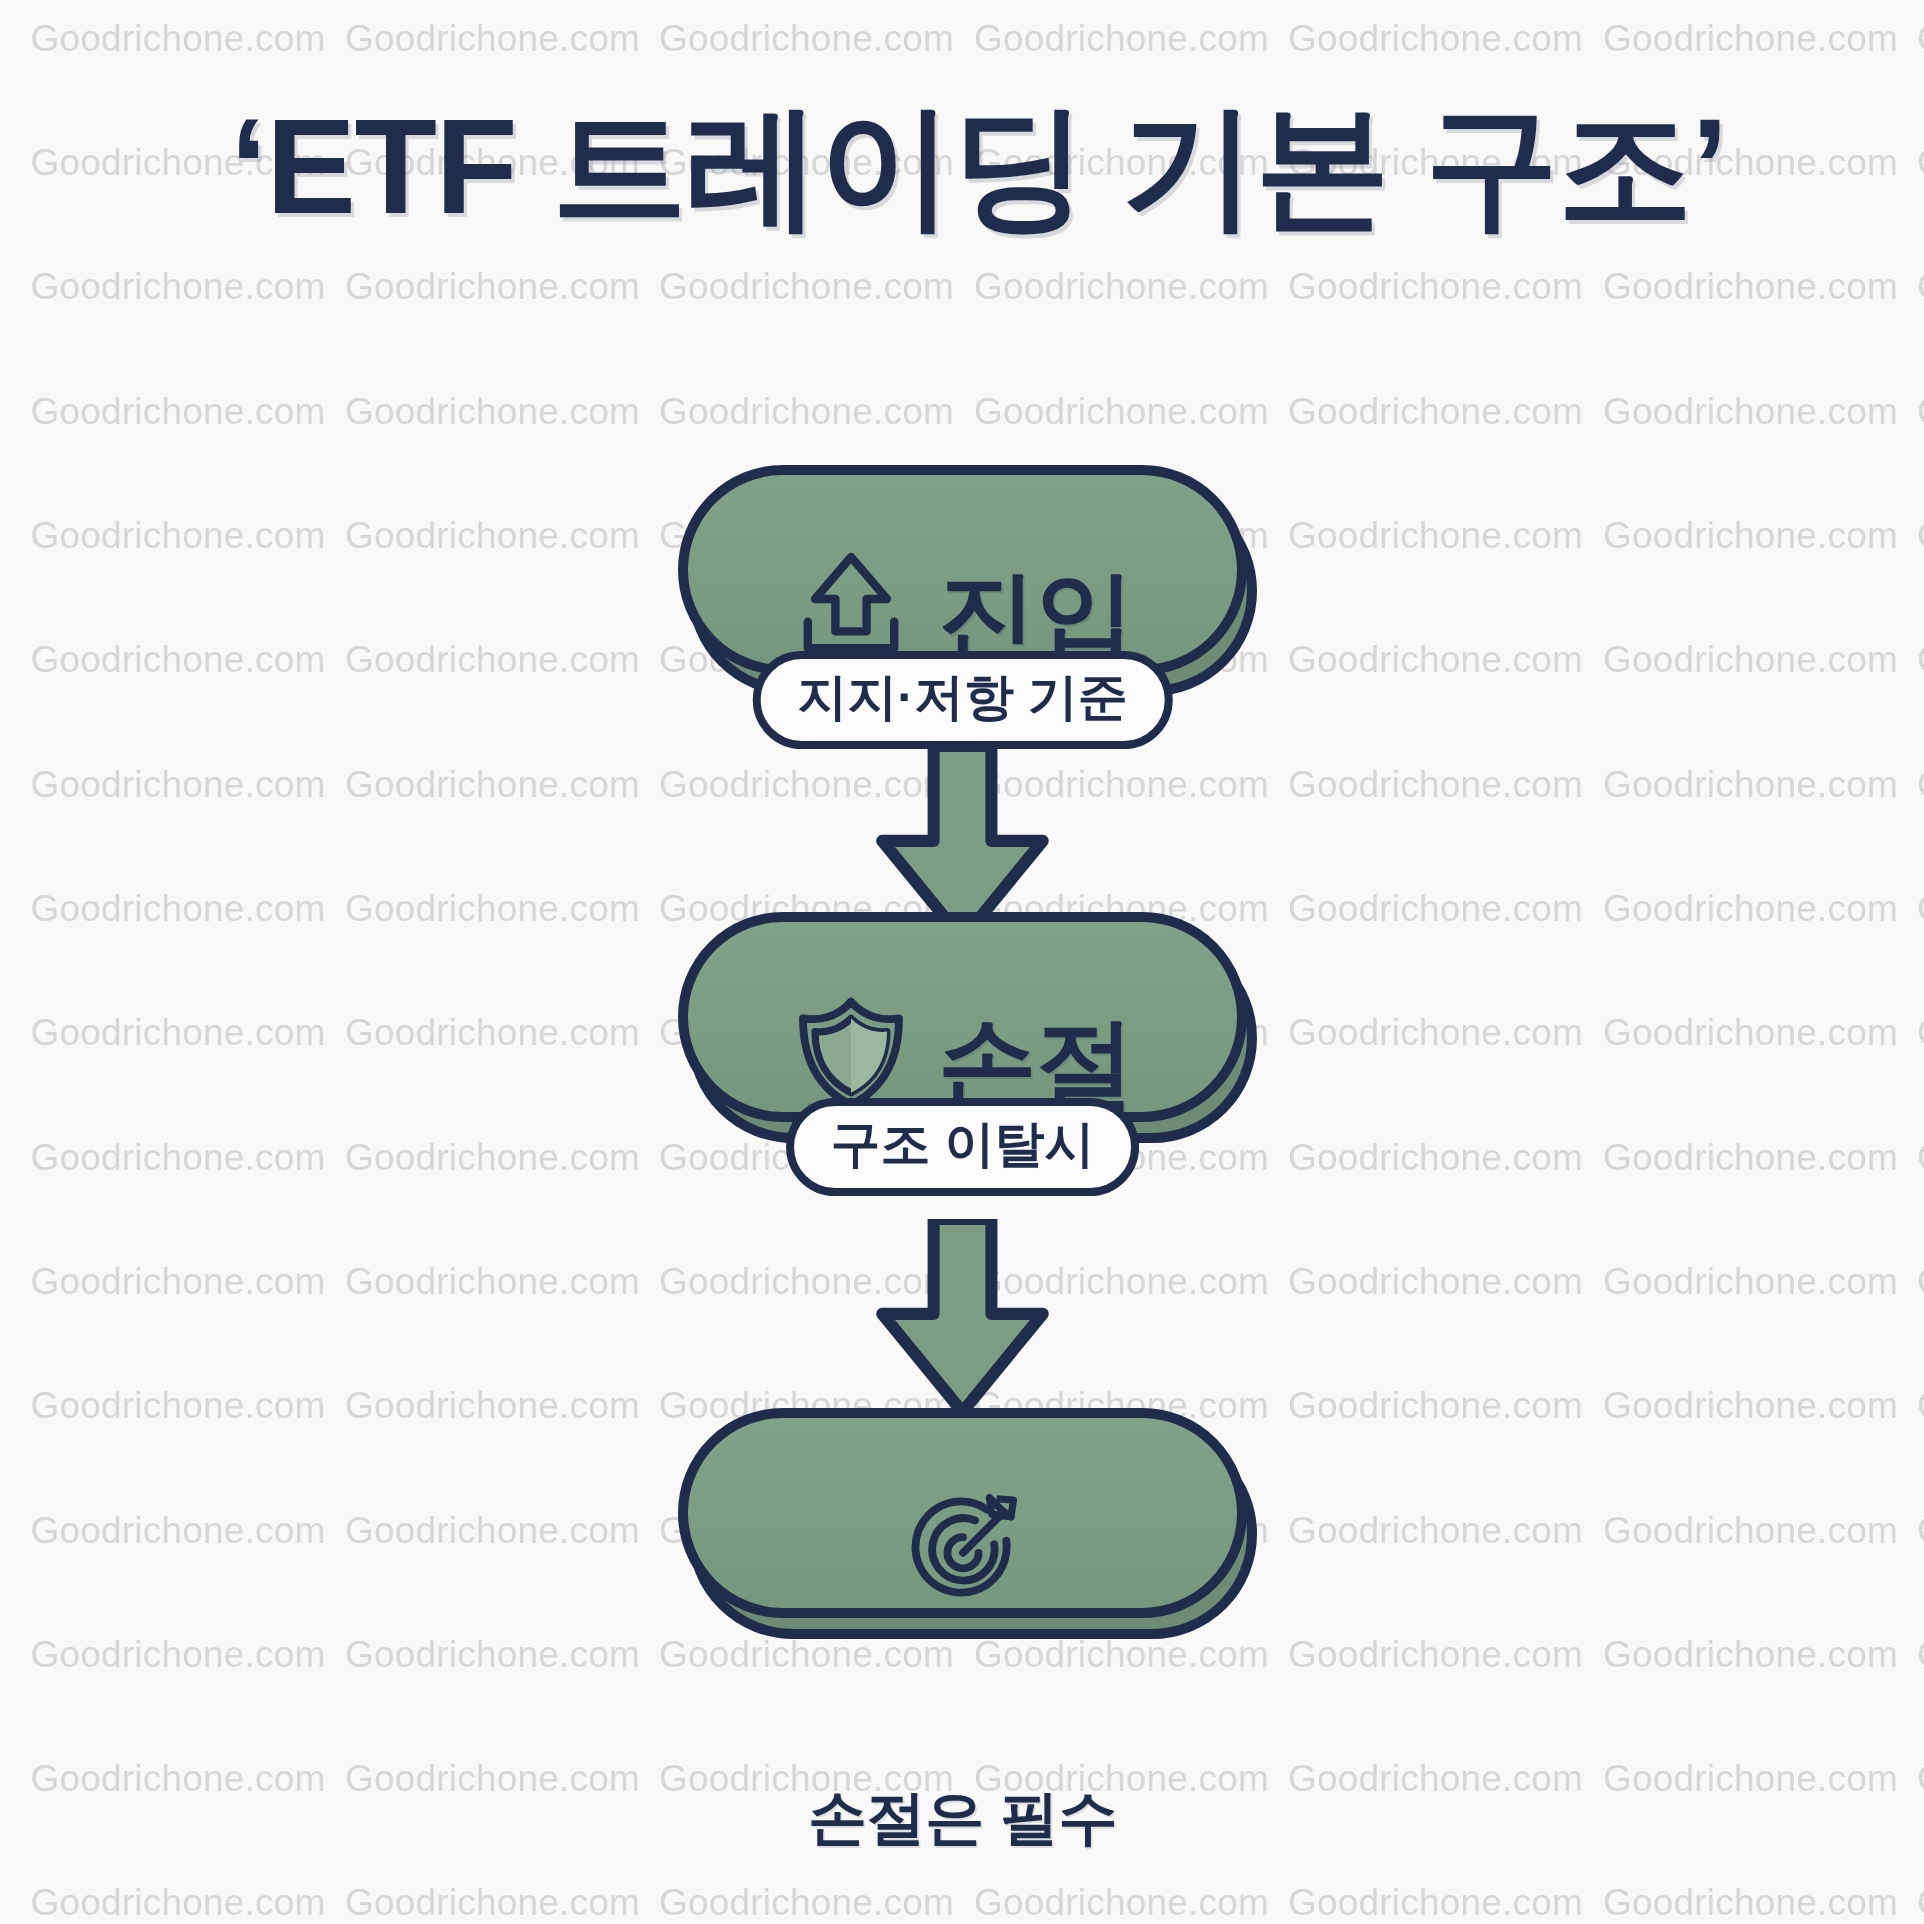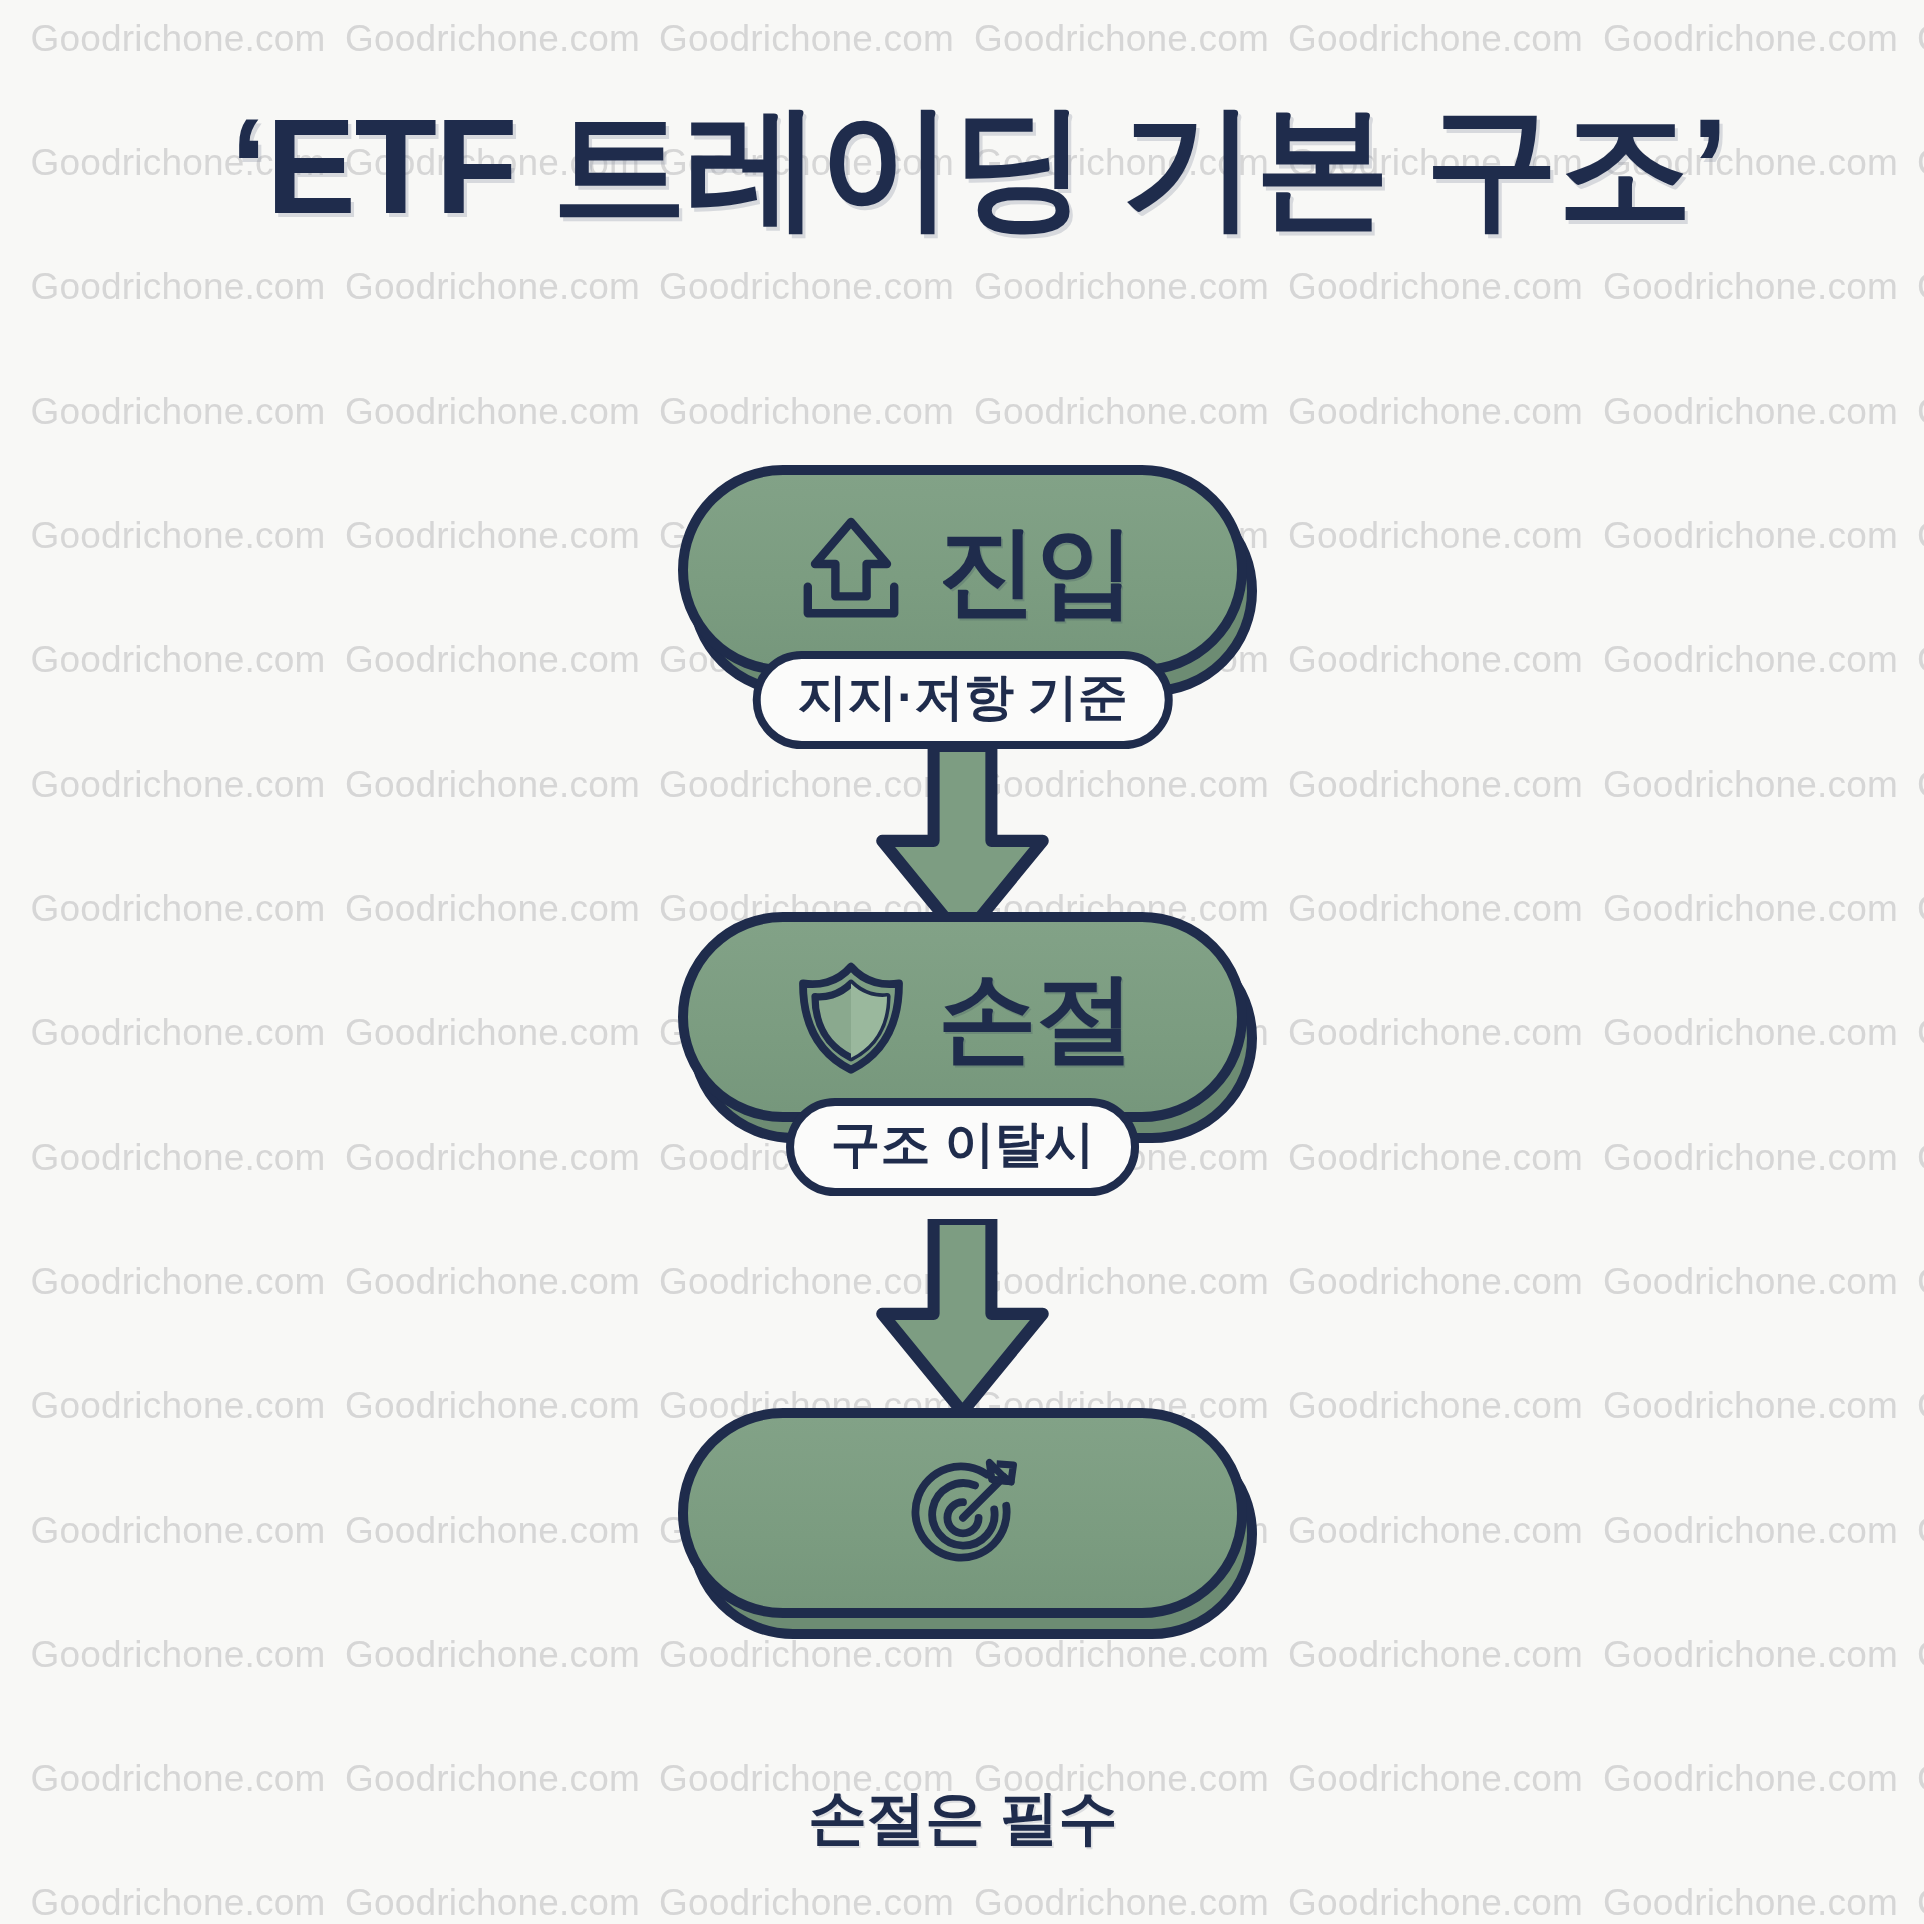--- a/index.html
+++ b/index.html
@@ -66,21 +66,21 @@
   }
   .node-body{
     position:absolute;
     left:0;top:0;
     width:569px;height:210px;
     background:linear-gradient(180deg,#82a287 0%,#7b9c80 62%,#76977c 100%);
     border:10.4px solid #1f2c4c;
     border-radius:106px;
     box-sizing:border-box;
     display:flex;
-    align-items:center;
+    align-items:flex-end;
     justify-content:center;
     gap:27px;
   }
   .node-icon{
     width:120px;height:120px;
     flex:0 0 auto;
     display:block;
   }
   .node-label{
     color:#1f2c4c;

